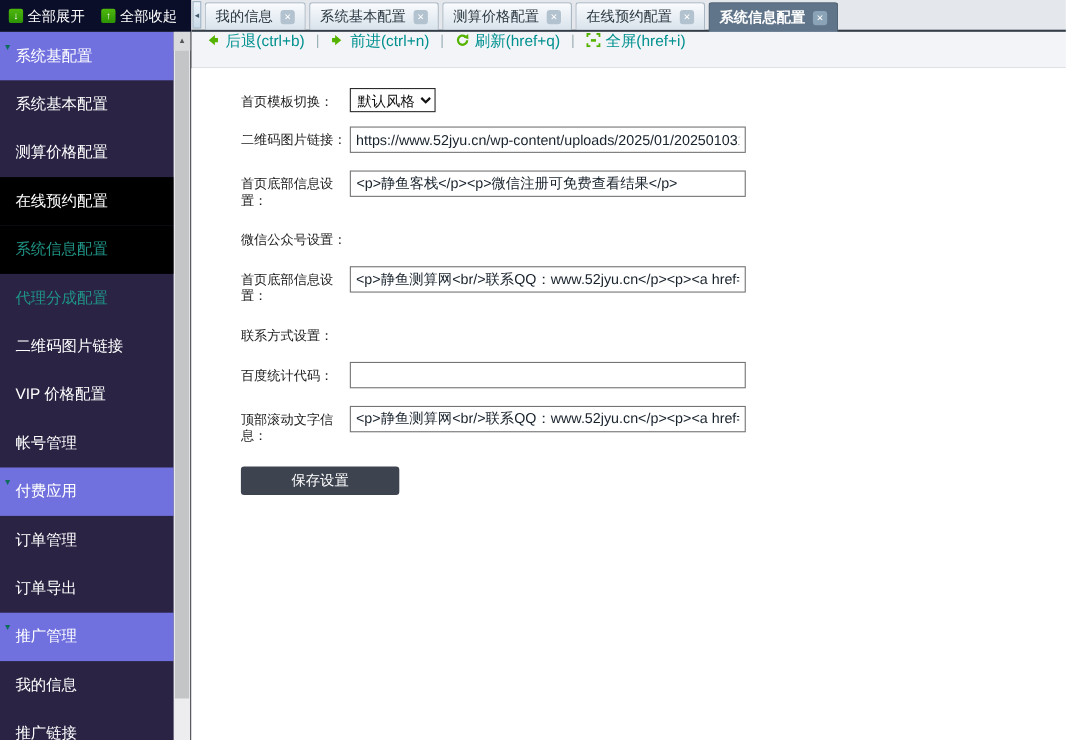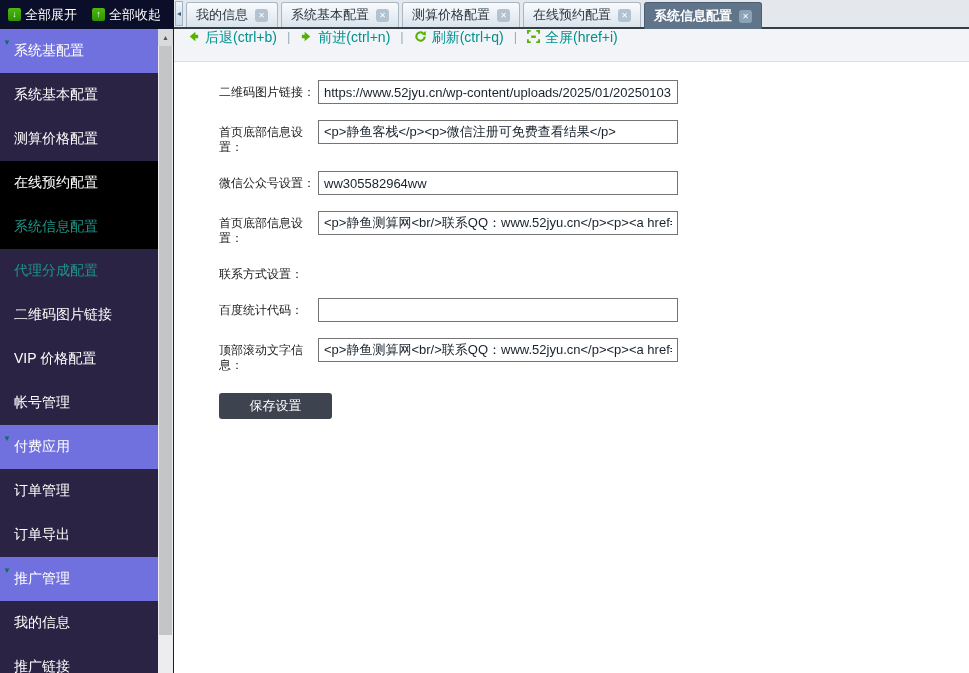--- a/index.html
+++ b/index.html
@@ -55,21 +55,21 @@
   
   .content { position:absolute; left:174px; top:62px; right:0; bottom:0; background:#fff; }
   .form { position:absolute; left:45px; top:18px; }
   .row { display:flex; margin-bottom:16px; }
   .row.select-row { margin-bottom:13px; }
   .lbl { width:99px; font-size:12px; color:#1a1a1a; line-height:15px; padding-top:5px; flex-shrink:0; }
   .inp { width:360px; height:24px; border:1px solid #747474; background:#fff; padding:2px 5px;
     font-size:13px; color:#18222c; font-family:"Liberation Sans","DejaVu Sans",sans-serif; }
   .sel { height:22px; border:1px solid #2b2b2b; background:#fff; font-size:13px; color:#111;
     padding:0 2px; min-width:74px; font-family:"Liberation Sans","DejaVu Sans",sans-serif; }
-  .save-btn { margin-top:4px; width:113px; height:26px; background:#3d434f; color:#fff;
+  .save-btn { margin-top:4px; width:144px; height:26px; background:#3d434f; color:#fff;
     border:none; border-radius:3px; font-size:13px; cursor:pointer;
     font-family:"Liberation Sans","DejaVu Sans",sans-serif; }
   .ico { display:inline-block; }
 </style>
 </head>
 <body>
 
 <div class="stage">
 
   <div class="topbar">
@@ -122,21 +122,21 @@
             <path d="M5 2 L11 7 L5 12 L5 9 L2 9 L2 5 L5 5 Z" fill="#55b300"></path>
           </svg></span>
       <span>前进(ctrl+n)</span>
     </span>
     <span class="tool-sep">|</span>
     <span class="tool-link">
       <span class="ico"><svg width="13" height="13" viewBox="0 0 14 14">
             <path d="M11.5 7a4.5 4.5 0 1 1-1.8-3.6" stroke="#55b300" stroke-width="2.2" fill="none"></path>
             <path d="M12.5 1 L12.8 6 L8 4.5 Z" fill="#55b300"></path>
           </svg></span>
-      <span>刷新(ctrl+q)</span>
+      <span>刷新(href+q)</span>
     </span>
     <span class="tool-sep">|</span>
     <span class="tool-link">
       <span class="ico"><svg width="13" height="13" viewBox="0 0 14 14">
             <path d="M1 4 V1 H4 M10 1 H13 V4 M13 10 V13 H10 M4 13 H1 V10" stroke="#55b300" stroke-width="2" fill="none"></path>
             <rect x="4.5" y="6" width="5" height="2.5" fill="#55b300"></rect>
           </svg></span>
       <span>全屏(href+i)</span>
     </span>
   </div>
@@ -193,34 +193,39 @@
   </div>
 
   <div class="side-scroll">
     <div class="scroll-up">▲</div>
     <div class="scroll-thumb"></div>
   </div>
 
   <div class="content">
     <div class="form">
 
+      <div class="row select-row">
+        <div class="lbl">首页模板切换：</div>
+        <select class="sel">
+          <option>默认风格</option>
+        </select>
+      </div>
 
       <div class="row">
         <div class="lbl">二维码图片链接：</div>
         <input class="inp" value="https://www.52jyu.cn/wp-content/uploads/2025/01/20250103131" style="">
       </div>
 
       <div class="row">
         <div class="lbl">首页底部信息设置：</div>
         <input class="inp" value="&lt;p&gt;静鱼客栈&lt;/p&gt;&lt;p&gt;微信注册可免费查看结果&lt;/p&gt;" style="">
       </div>
 
       <div class="row">
         <div class="lbl">微信公众号设置：</div>
-        <input class="inp" value="ww305582964ww" style="">
       </div>
 
 
       <div class="row">
         <div class="lbl">首页底部信息设置：</div>
         <input class="inp" value="&lt;p&gt;静鱼测算网&lt;br/&gt;联系QQ：www.52jyu.cn&lt;/p&gt;&lt;p&gt;&lt;a href=&quot;" style="">
       </div>
 
       <div class="row">
         <div class="lbl">联系方式设置：</div>

